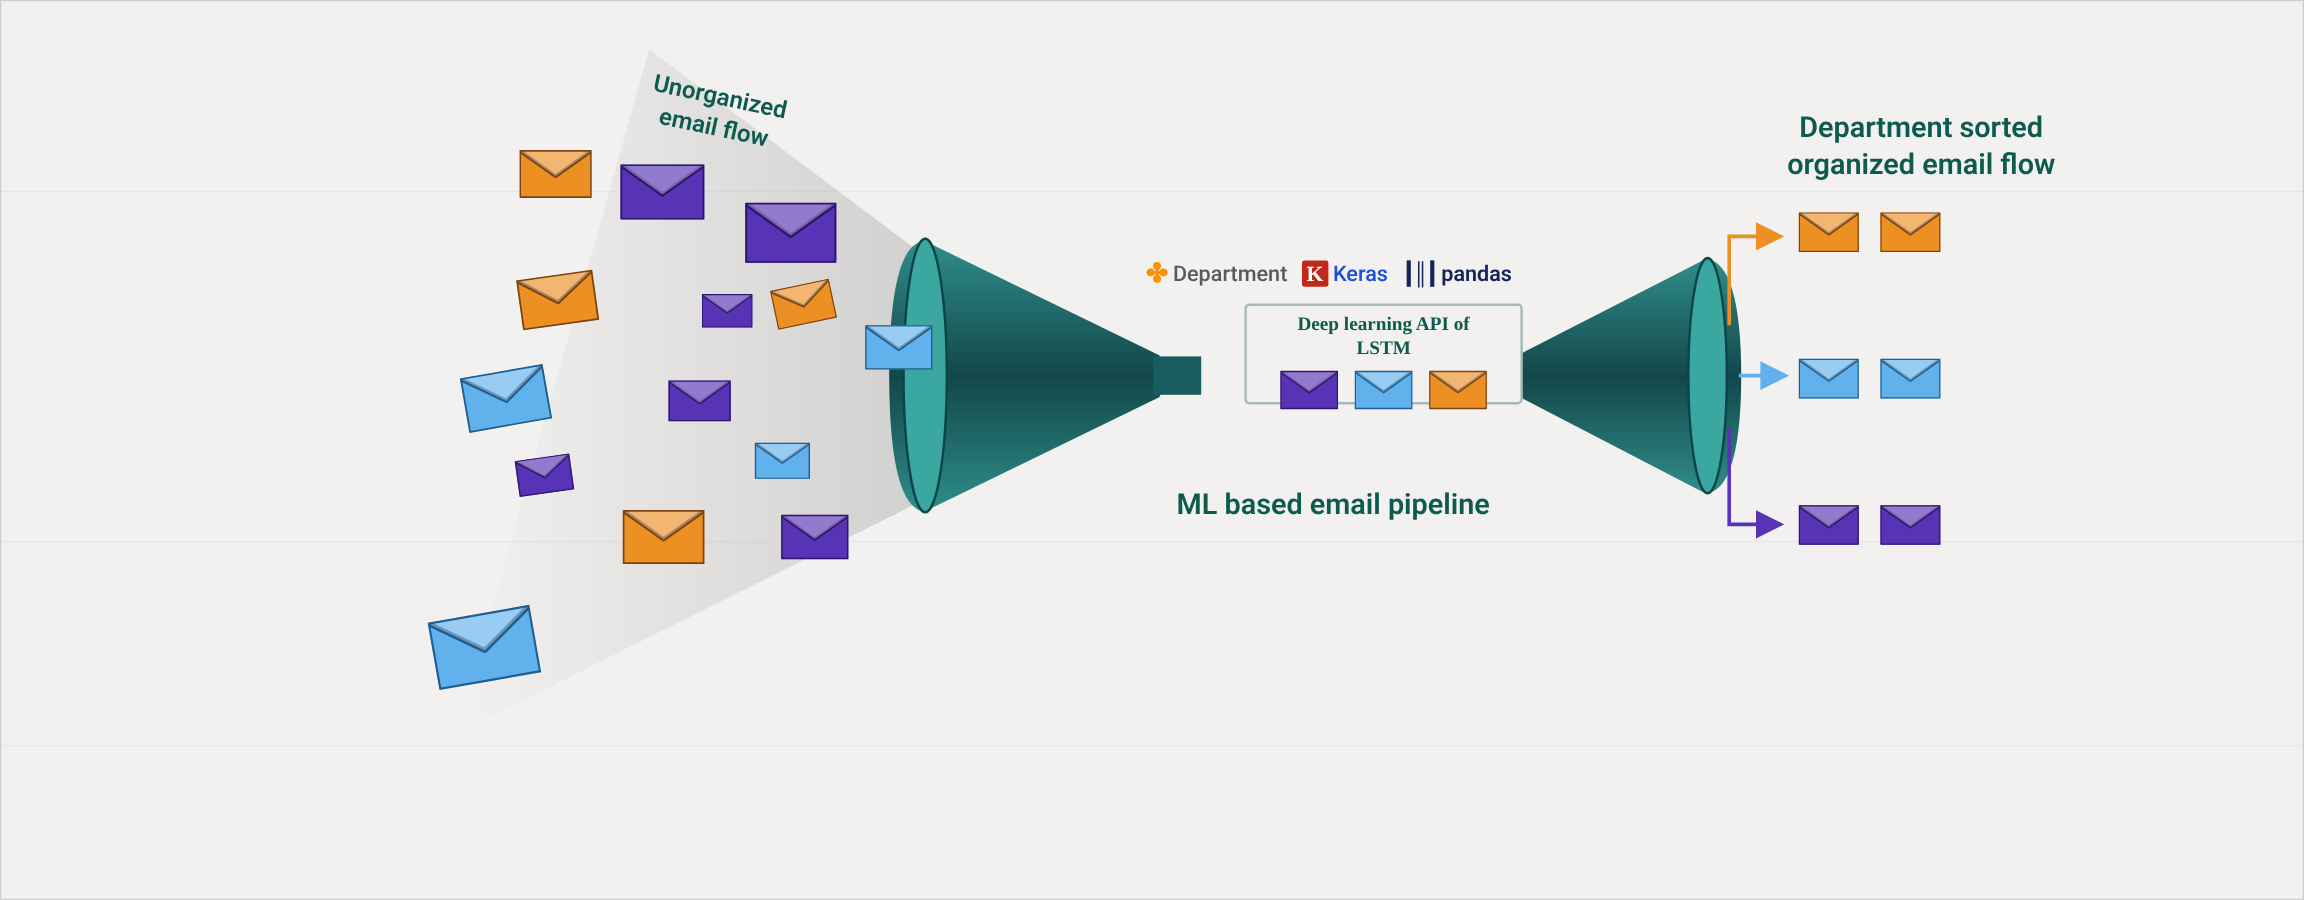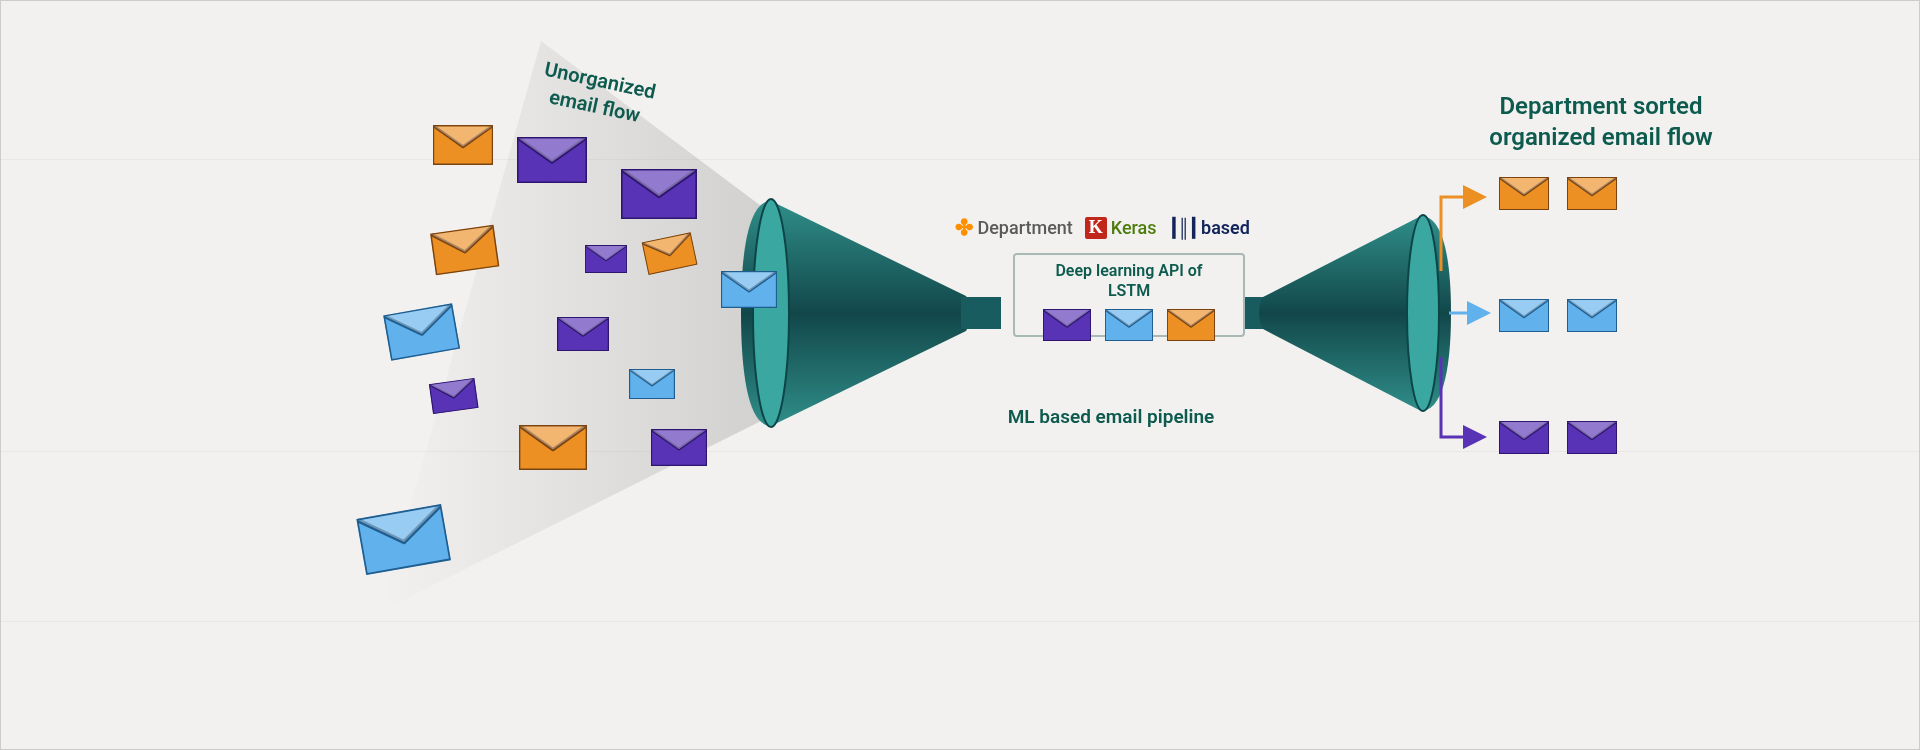--- a/index.html
+++ b/index.html
@@ -142,38 +142,38 @@
   <path d="M 1448 312 L 1484 312" stroke="#61b1ec" stroke-width="3" fill="none" marker-end="url(#arr-blue)"></path>
   <path d="M 1440 356 L 1440 436 L 1480 436" stroke="#5833b5" stroke-width="3" fill="none" marker-end="url(#arr-purple)"></path>
 </svg>
 
 <div class="label rot" style="left:540px; top:66px; font-size:20px; white-space:pre;">Unorganized
 email flow</div>
 
 <div class="label" style="left:1470px; top:90px; width:260px; font-size:24px; white-space:pre;">Department sorted
 organized email flow</div>
 
-<div class="label" style="left:960px; top:404px; width:300px; font-size:19px;">ML based email pipeline</div>
+<div class="label" style="left:960px; top:404px; width:300px; font-size:24px;">ML based email pipeline</div>
 
 <div class="tech-row" style="left:954px; top:214px;">
   <span class="tech-item">
     <span style="color:#ff8f00;font-size:22px;font-weight:700">✤</span>
     <span style="color:#5a5a5a">Department</span>
   </span>
   <span class="tech-item">
     <span class="keras-k">K</span>
-    <span style="color:#4d7c0f">Keras</span>
+    <span style="color:#1d4ed8">Keras</span>
   </span>
   <span class="tech-item">
     <span style="color:#12245a;letter-spacing:-2px;font-weight:700">┃║┃</span>
-    <span style="color:#12245a;font-weight:600">based</span>
+    <span style="color:#12245a;font-weight:600">pandas</span>
   </span>
 </div>
 
-<div class="proc-box" style="left:1012px; top:252px; width:232px; height:84px;">
+<div class="proc-box" style="left:1036px; top:252px; width:232px; height:84px;font-family:Liberation Serif, serif;">
   <div class="proc-title" style="white-space:pre;">Deep learning API of
 LSTM</div>
   <div class="proc-row" id="proc-row">
       <span><svg width="48" height="32" viewBox="0 0 100 66" style="--fill:#5833b5;--stroke:#2e1670">
           <use href="#env-shape"></use>
         </svg></span>
       <span><svg width="48" height="32" viewBox="0 0 100 66" style="--fill:#61b1ec;--stroke:#1f5e8f">
           <use href="#env-shape"></use>
         </svg></span>
       <span><svg width="48" height="32" viewBox="0 0 100 66" style="--fill:#ec9024;--stroke:#7a4310">

